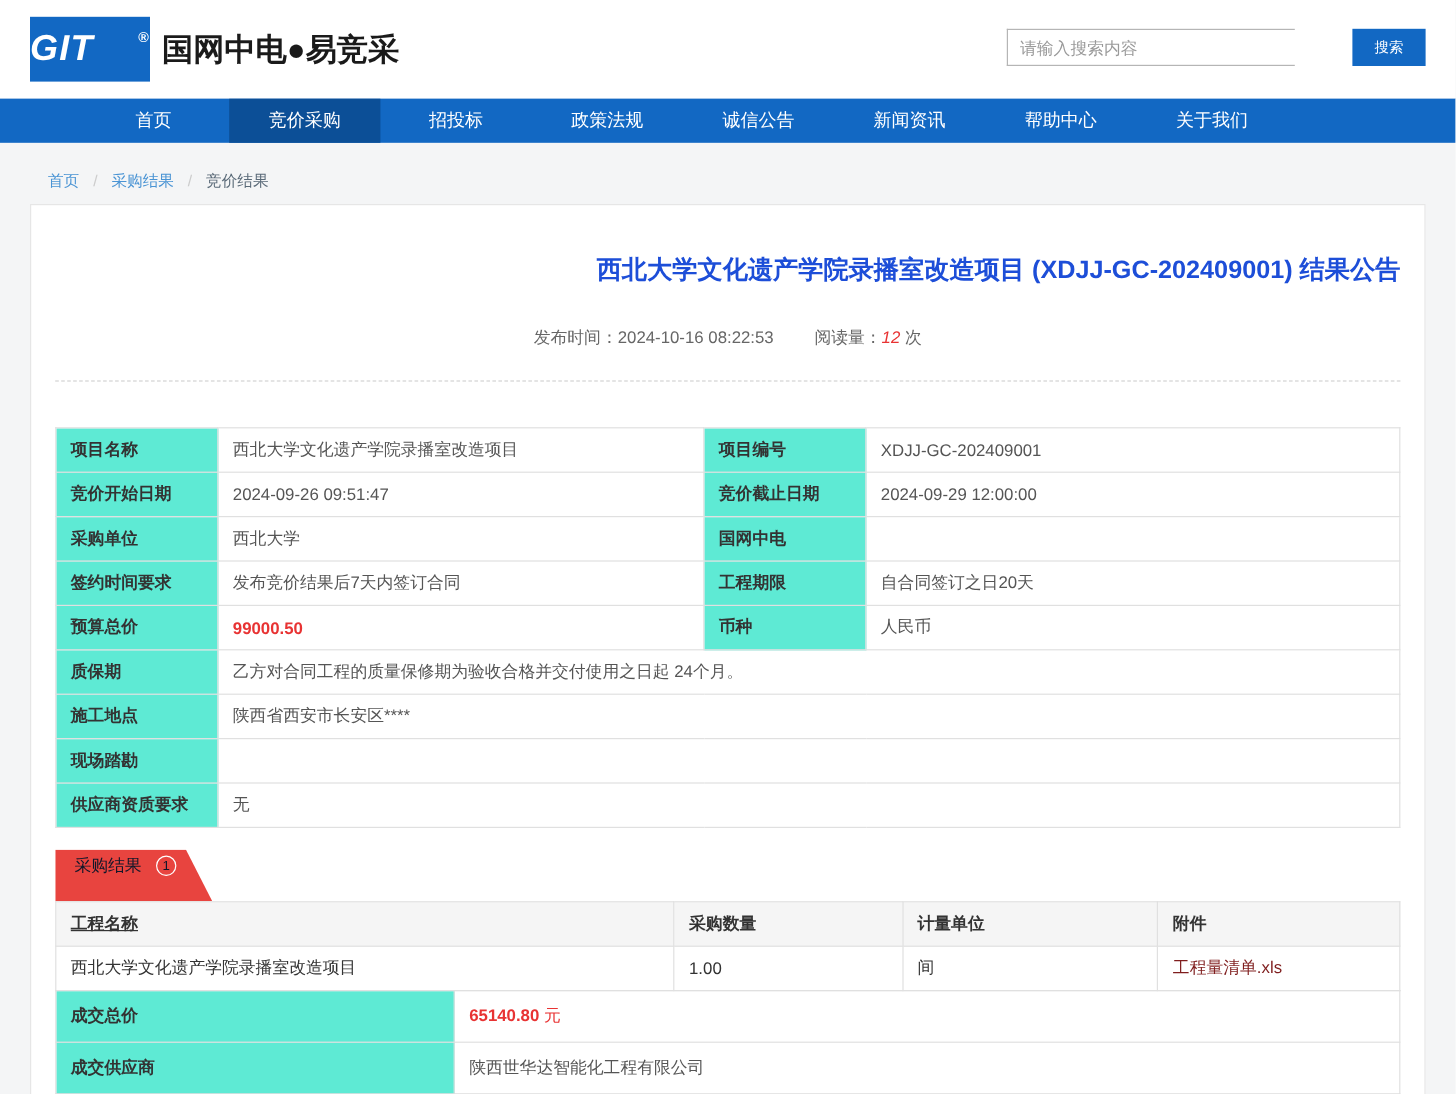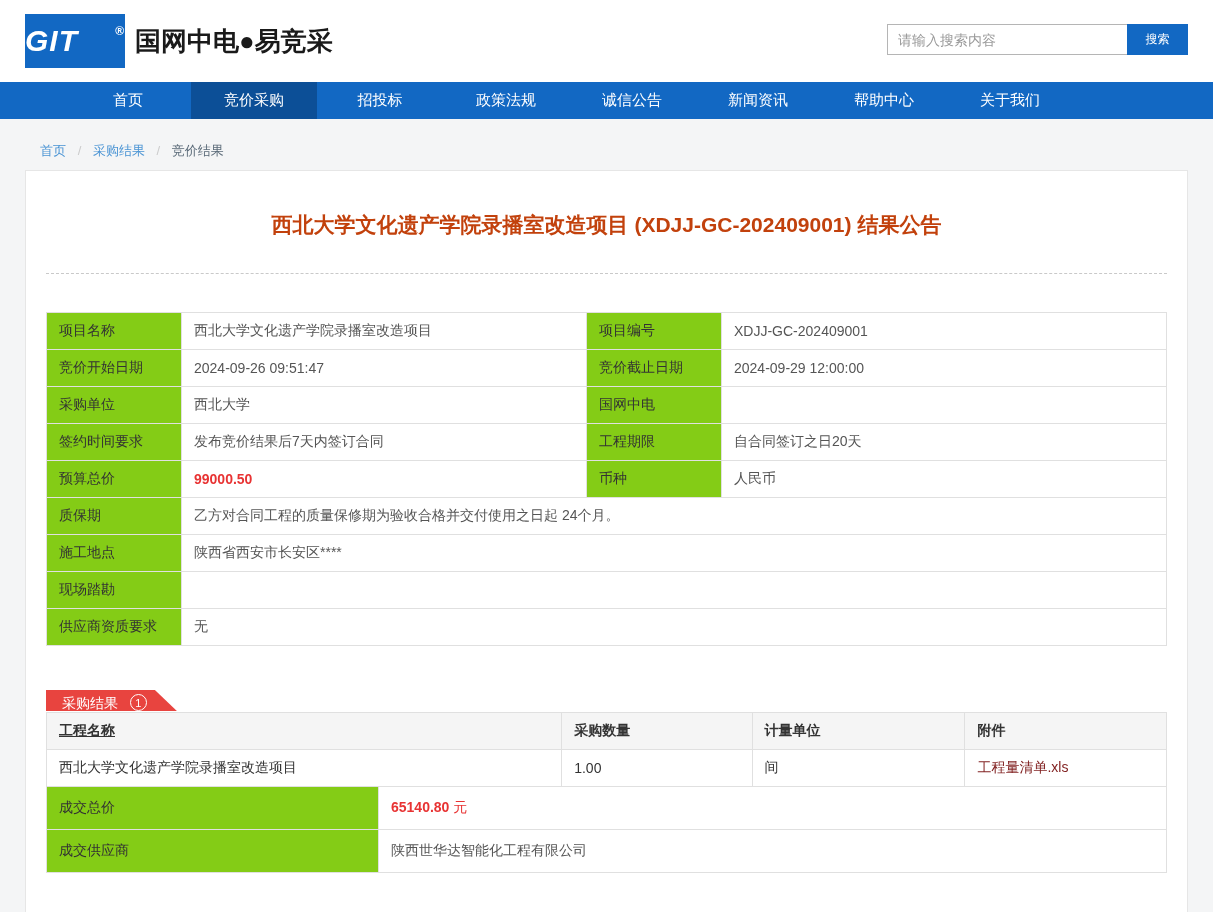--- a/index.html
+++ b/index.html
@@ -28,21 +28,21 @@
     letter-spacing: 1px;
     cursor: pointer;
   }
   .logo-box sup { font-size: 12px; font-style: normal; margin-left: 2px; transform: translateY(-10px); display:inline-block;}
   .brand {
     margin-left: 10px;
     font-size: 26px;
     font-weight: bold;
     color: #1a1a1a;
   }
-  .search-bar { position: absolute; right: 25px; top: 24px; display: flex; }
+  .search-bar { position: absolute; right: 25px; top: 24px; display: flex; gap: 48px; }
   .search-bar input {
     width: 240px; height: 31px;
     border: 1px solid #b5b5b5;
     border-right: none;
     padding: 0 10px;
     font-size: 14px;
     color: #333;
     outline: none;
     font-family: inherit;
   }
@@ -83,50 +83,50 @@
   
   .card {
     width: 1163px;
     margin-left: 25px;
     background: #fff;
     border: 1px solid #e6e6e6;
     min-height: 750px;
     padding: 40px 20px;
   }
   .page-title {
-    text-align: center;
+    text-align: right;
     font-size: 21px;
     font-weight: bold;
-    color: #c2410c;
+    color: #1d4ed8;
     margin-bottom: 34px;
   }
   .meta {
     text-align: center;
     font-size: 14px;
     color: #666;
     margin-bottom: 26px;
   }
   .meta .group { margin: 0 15px; }
   .meta .views-count { color: #e83333; font-style: italic; margin-right: 4px; }
   .dashed-sep { border-bottom: 1px dashed #c9c9c9; margin-bottom: 38px; }
   
   table { border-collapse: collapse; width: 100%; font-size: 14px; }
   td, th { border: 1px solid #e0e0e0; padding: 9px 12px; text-align: left; vertical-align: middle; }
-  td.lbl { background: #84cc16; font-weight: normal; color: #333; width: 135px; }
+  td.lbl { background: #5eead4; font-weight: bold; color: #333; width: 135px; }
   td.val { color: #555; }
   td.val-wide { color: #555; }
   .red-bold { color: #e83333; font-weight: bold; }
   
   .section-badge {
-    margin-top: 44px;
+    margin-top: 18px;
     display: inline-block;
     background: #e8443f;
-    color: #ffffff;
+    color: #0f172a;
     font-size: 14px;
-    height: 21px;
+    height: 43px;
     line-height: 27px;
     padding: 0 30px 0 16px;
     clip-path: polygon(0 0, calc(100% - 22px) 0, 100% 100%, 0 100%);
   }
   .section-badge .num {
     display: inline-block;
     width: 17px; height: 17px;
     line-height: 16px;
     border: 1px solid #fff;
     border-radius: 50%;
@@ -176,20 +176,24 @@
   <a>首页</a>
   <span class="sep">/</span>
   <a>采购结果</a>
   <span class="sep">/</span>
   <span class="current">竞价结果</span>
 </div>
 
 <main class="card">
   <h1 class="page-title">西北大学文化遗产学院录播室改造项目 (XDJJ-GC-202409001) 结果公告</h1>
 
+  <div class="meta">
+    <span class="group"><span>发布时间：</span><span>2024-10-16 08:22:53</span></span>
+    <span class="group"><span>阅读量：</span><span class="views-count">12</span><span>次</span></span>
+  </div>
 
   <div class="dashed-sep"></div>
 
   <table class="info-table">
     <tbody>
       <tr>
         <td class="lbl">项目名称</td>
         <td class="val" style="width:405px">西北大学文化遗产学院录播室改造项目</td>
         <td class="lbl">项目编号</td>
         <td class="val">XDJJ-GC-202409001</td>

